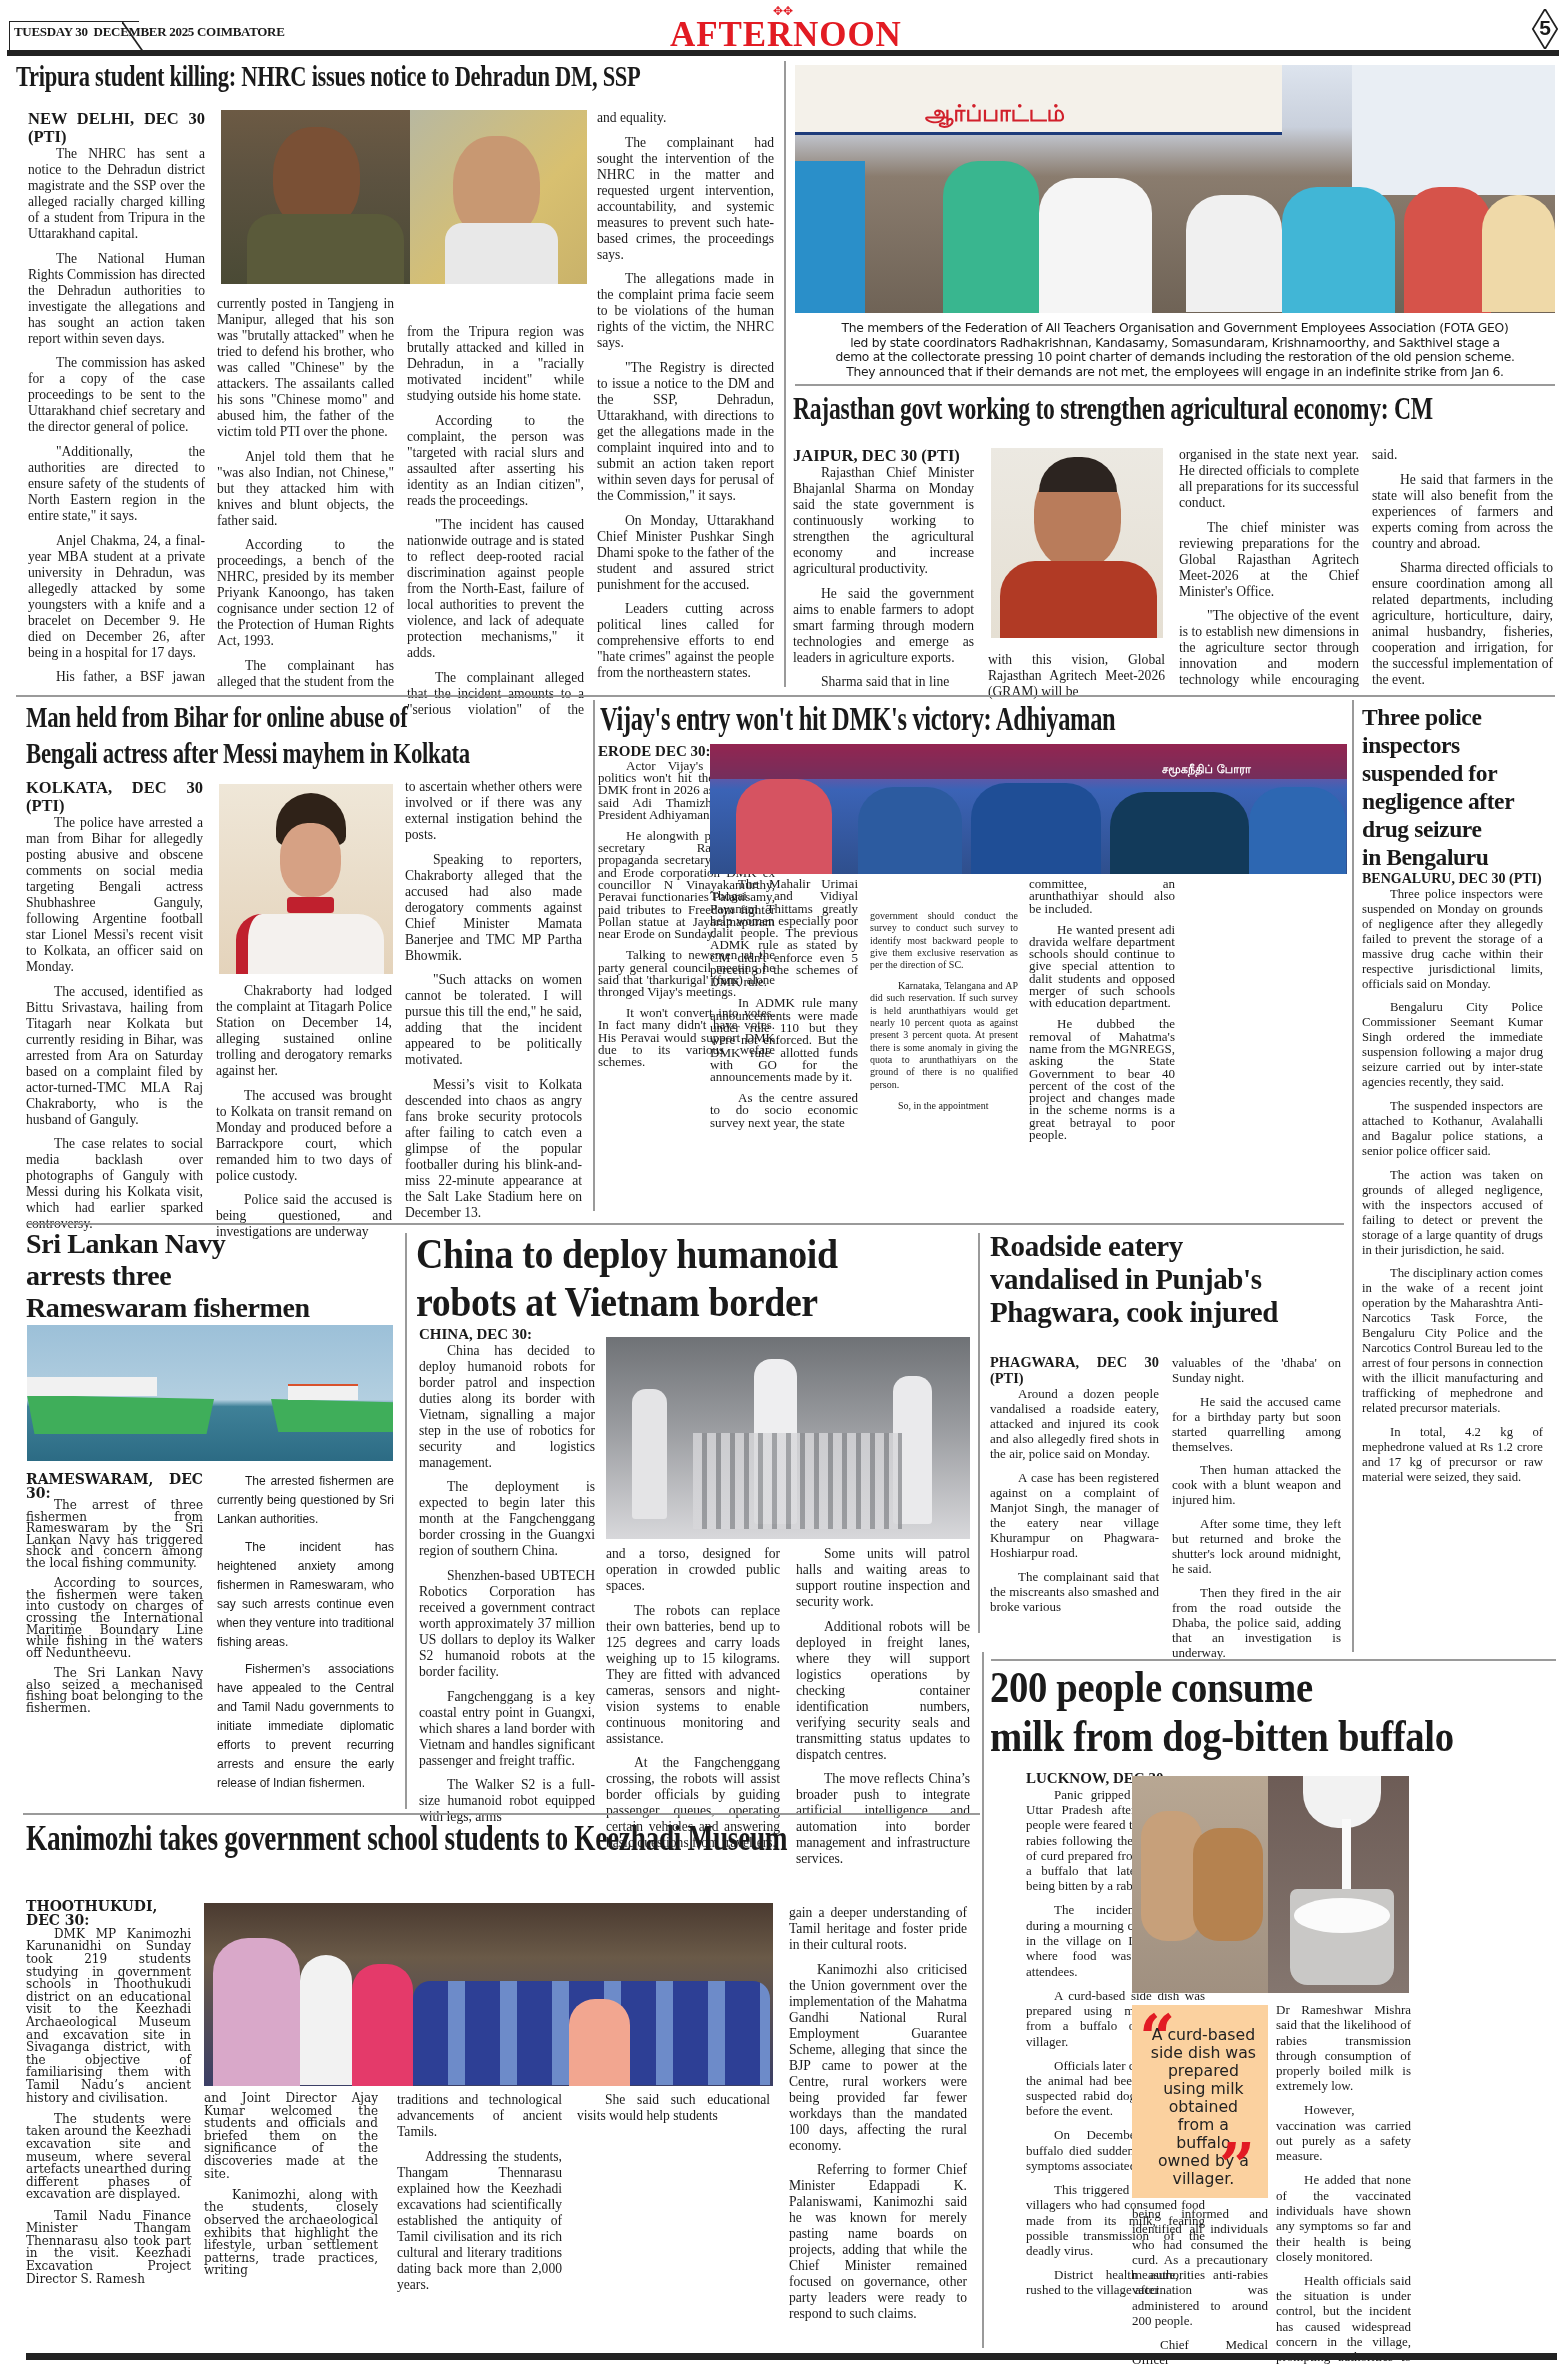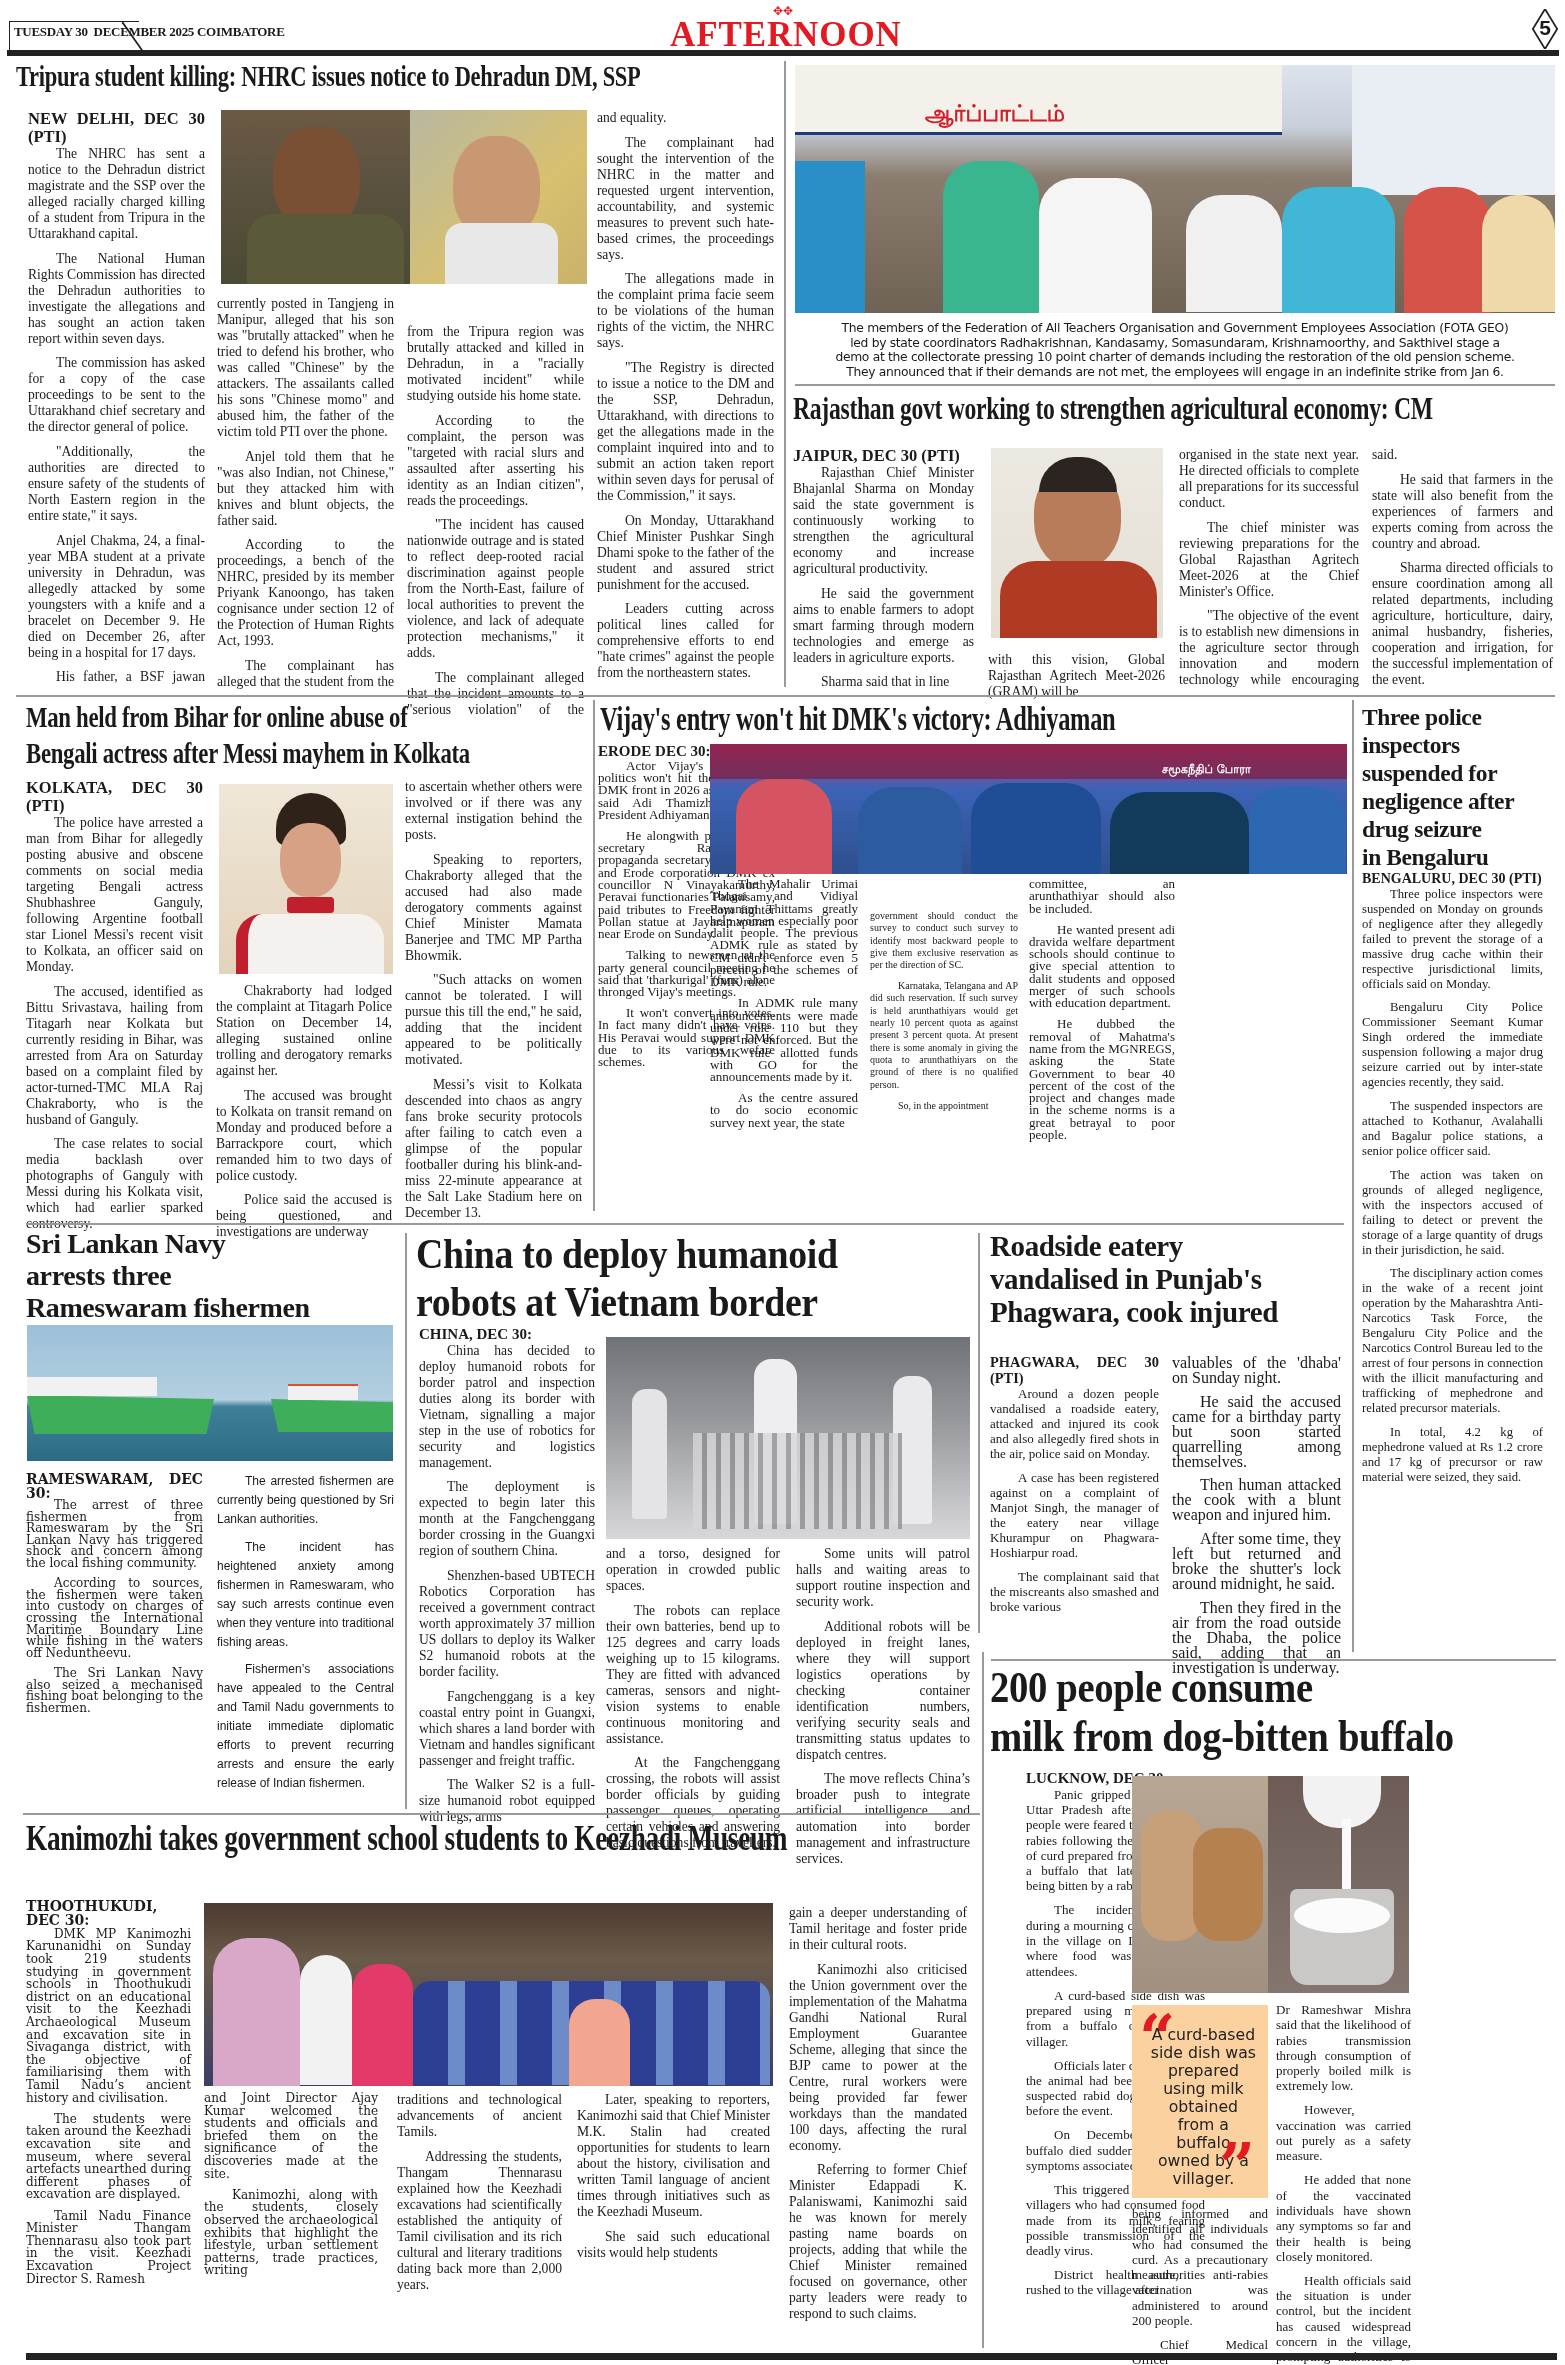--- a/index.html
+++ b/index.html
@@ -264,21 +264,21 @@
   <div>Roadside eatery</div>
   <div>vandalised in Punjab's</div>
   <div>Phagwara, cook injured</div>
 </div>
 <div class="col" style="left:990px;top:1355px;width:169px;font-size:13px;line-height:15px;">
   <p class="dl" style="font-size:14.4px;line-height:15.7px;">PHAGWARA, DEC 30 (PTI)</p>
   <p>Around a dozen people vandalised a roadside eatery, attacked and injured its cook and also allegedly fired shots in the air, police said on Monday.</p>
   <p>A case has been registered against on a complaint of Manjot Singh, the manager of the eatery near village Khurampur on Phagwara-Hoshiarpur road.</p>
   <p>The complainant said that the miscreants also smashed and broke various</p>
 </div>
-<div class="col" style="left:1172px;top:1355px;width:169px;font-size:16px;line-height:15px;">
+<div class="col" style="left:1172px;top:1355px;width:169px;font-size:13px;line-height:15px;">
   <p style="text-indent:0">valuables of the 'dhaba' on Sunday night.</p>
   <p>He said the accused came for a birthday party but soon started quarrelling among themselves.</p>
   <p>Then human attacked the cook with a blunt weapon and injured him.</p>
   <p>After some time, they left but returned and broke the shutter's lock around midnight, he said.</p>
   <p>Then they fired in the air from the road outside the Dhaba, the police said, adding that an investigation is underway.</p>
 </div>
 <div class="rule" style="left:991px;top:1659px;width:565px;height:1.7px;"></div>
 
 <div class="abs hl" style="left:990px;top:1663px;width:574px;font-size:45px;line-height:49px;white-space:nowrap;transform:scaleX(0.86);transform-origin:left top;">
   <div>200 people consume</div>
@@ -338,21 +338,20 @@
 </div>
 <div class="col" style="left:204px;top:2092px;width:174px;font-family:'DejaVu Serif',serif;font-size:12px;line-height:12.6px;">
   <p style="text-indent:0">and Joint Director Ajay Kumar welcomed the students and officials and briefed them on the significance of the discoveries made at the site.</p>
   <p>Kanimozhi, along with the students, closely observed the archaeological exhibits that highlight the lifestyle, urban settlement patterns, trade practices, writing</p>
 </div>
 <div class="col" style="left:397px;top:2092px;width:165px;">
   <p style="text-indent:0">traditions and technological advancements of ancient Tamils.</p>
   <p>Addressing the students, Thangam Thennarasu explained how the Keezhadi excavations had scientifically established the antiquity of Tamil civilisation and its rich cultural and literary traditions dating back more than 2,000 years.</p>
 </div>
 <div class="col" style="left:577px;top:2092px;width:193px;">
-  <p>Later, speaking to reporters, Kanimozhi said that Chief Minister M.K. Stalin had created opportunities for students to learn about the history, civilisation and written Tamil language of ancient times through initiatives such as the Keezhadi Museum.</p>
   <p>She said such educational visits would help students</p>
 </div>
 <div class="col" style="left:789px;top:1905px;width:178px;">
   <p style="text-indent:0">gain a deeper understanding of Tamil heritage and foster pride in their cultural roots.</p>
   <p>Kanimozhi also criticised the Union government over the implementation of the Mahatma Gandhi National Rural Employment Guarantee Scheme, alleging that since the BJP came to power at the Centre, rural workers were being provided far fewer workdays than the mandated 100 days, affecting the rural economy.</p>
   <p>Referring to former Chief Minister Edappadi K. Palaniswami, Kanimozhi said he was known for merely pasting name boards on projects, adding that while the Chief Minister remained focused on governance, other party leaders were ready to respond to such claims.</p>
 </div>
 <div class="vrule" style="left:982px;top:1652px;height:696px;"></div>
 
 <div class="abs" style="left:26px;top:2353px;width:1531px;height:7px;background:#222;"></div>

